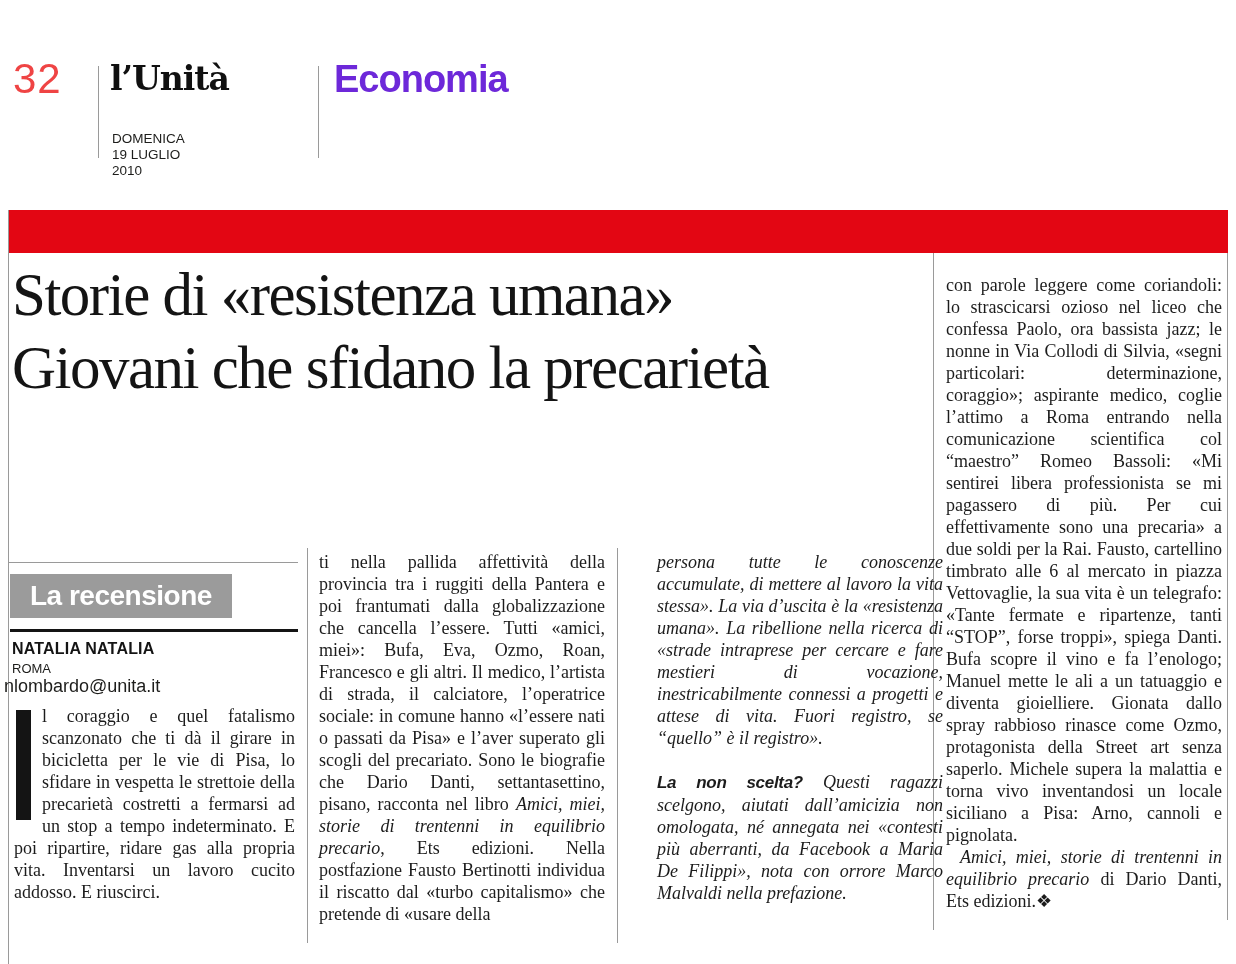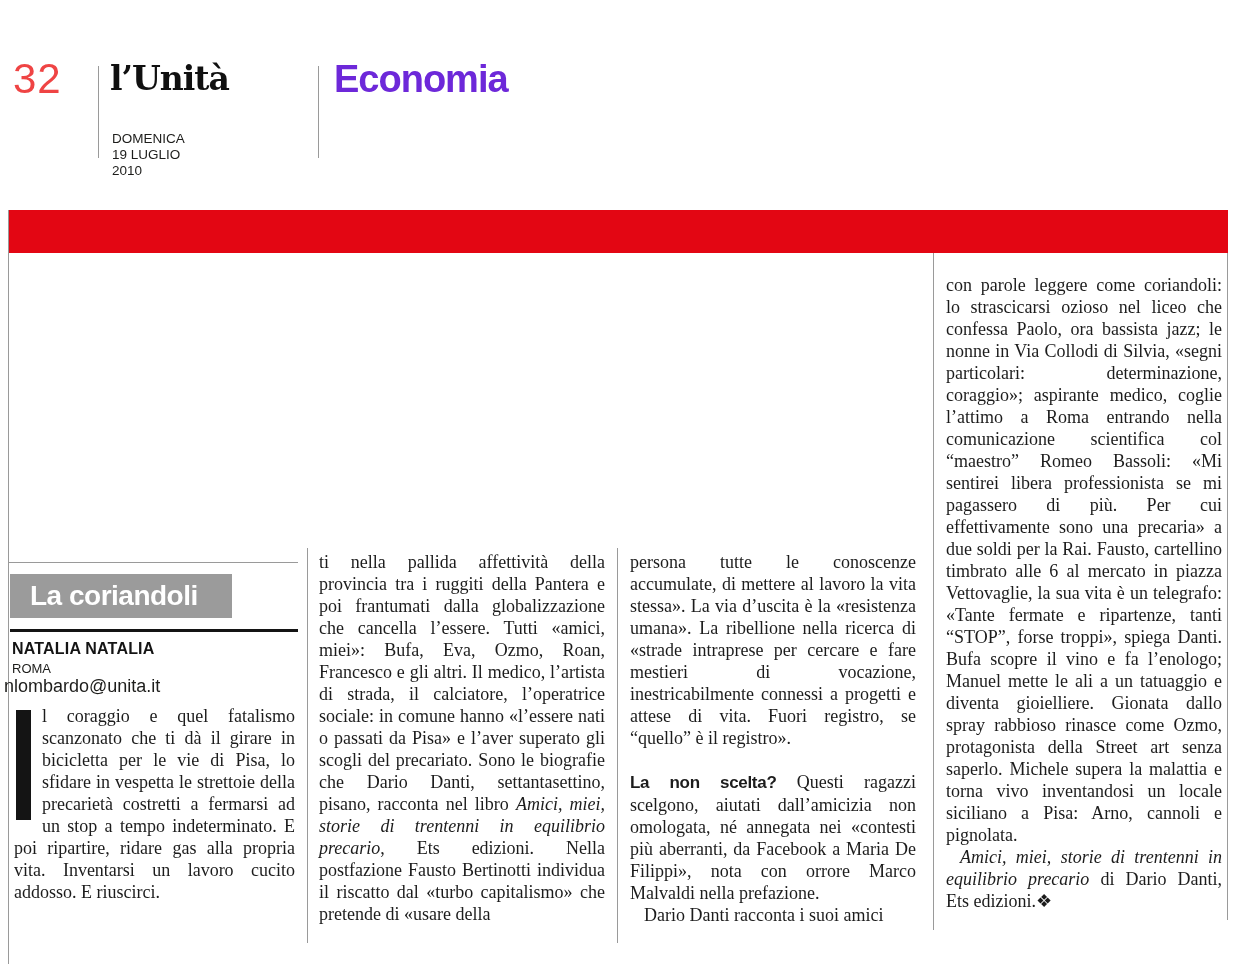--- a/index.html
+++ b/index.html
@@ -40,21 +40,21 @@
 
   
   .col{position:absolute;font-family:"Liberation Serif",serif;font-size:18px;line-height:22px;text-align:justify;color:#1c1c1c;}
   .col p{margin:0;}
   .col p.indent{text-indent:14px;}
   .col p.space-before{margin-top:22px;}
   .col .italic{font-style:italic;}
   .col .bold{font-weight:700;font-family:"Liberation Sans",sans-serif;font-size:17px;letter-spacing:-0.3px;}
   .col-1{left:14px;top:705px;width:281px;}
   .col-2{left:319px;top:551px;width:286px;}
-  .col-3{left:630px;top:551px;width:286px;}
+  .col-3{left:657px;top:551px;width:286px;font-style:italic;}
   .col-4{left:946px;top:268px;width:276px;margin-top:6px;}
   .dropcap{float:left;width:15px;height:110px;background:#141414;color:#141414;overflow:hidden;margin:5px 11px 0 2px;font-size:10px;}
 </style>
 </head>
 <body>
 
 <div class="page">
 
   <div class="page-number">32</div>
   <div class="rule-v rule-v1"></div>
@@ -67,39 +67,42 @@
   <div class="rule-v rule-v2"></div>
   <div class="section-title">Economia</div>
 
   <div class="red-bar-top"></div>
   <div class="rule-v rule-left"></div>
   <div class="rule-v rule-right"></div>
   <div class="rule-v rule-c34"></div>
   <div class="rule-v rule-c12"></div>
   <div class="rule-v rule-c23"></div>
 
+  <div class="headline">
+    <div class="hl-line">Storie di «resistenza umana»</div>
+    <div class="hl-line">Giovani che sfidano la precarietà</div>
+  </div>
 
   <div class="kicker-rule"></div>
   <div class="kicker-box">
-    <span class="kicker-label">La coriandoli</span>
+    <span class="kicker-label">La recensione</span>
   </div>
   <div class="byline-rule"></div>
   <div class="byline-name">NATALIA NATALIA</div>
   <div class="byline-city">ROMA</div>
   <div class="byline-email">nlombardo@unita.it</div>
 
   <div class="col col-1">
       <p><span class="dropcap">I</span><span>l coraggio e quel fatalismo scanzonato che ti dà il girare in bicicletta per le vie di Pisa, lo sfidare in vespetta le strettoie della precarietà costretti a fermarsi ad un stop a tempo indeterminato. E poi ripartire, ridare gas alla propria vita. Inventarsi un lavoro cucito addosso. E riuscirci.</span></p>
     </div>
   <div class="col col-2">
       <p><span>ti nella pallida affettività della provincia tra i ruggiti della Pantera e poi frantumati dalla globalizzazione che cancella l’essere. Tutti «amici, miei»: Bufa, Eva, Ozmo, Roan, Francesco e gli altri. Il medico, l’artista di strada, il calciatore, l’operatrice sociale: in comune hanno «l’essere nati o passati da Pisa» e l’aver superato gli scogli del precariato. Sono le biografie che Dario Danti, settantasettino, pisano, racconta nel libro </span><span class="italic">Amici, miei, storie di trentenni in equilibrio precario</span><span>, Ets edizioni. Nella postfazione Fausto Bertinotti individua il riscatto dal «turbo capitalismo» che pretende di «usare della</span></p>
     </div>
   <div class="col col-3">
       <p><span>persona tutte le conoscenze accumulate, di mettere al lavoro la vita stessa». La via d’uscita è la «resistenza umana». La ribellione nella ricerca di «strade intraprese per cercare e fare mestieri di vocazione, inestricabilmente connessi a progetti e attese di vita. Fuori registro, se “quello” è il registro».</span></p>
       <p class="space-before"><span class="bold">La non scelta? </span><span>Questi ragazzi scelgono, aiutati dall’amicizia non omologata, né annegata nei «contesti più aberranti, da Facebook a Maria De Filippi», nota con orrore Marco Malvaldi nella prefazione.</span></p>
-      <p class="indent"><span>Dario Danti racconta i suoi amici</span></p>
     </div>
   <div class="col col-4">
       <p><span>con parole leggere come coriandoli: lo strascicarsi ozioso nel liceo che confessa Paolo, ora bassista jazz; le nonne in Via Collodi di Silvia, «segni particolari: determinazione, coraggio»; aspirante medico, coglie l’attimo a Roma entrando nella comunicazione scientifica col “maestro” Romeo Bassoli: «Mi sentirei libera professionista se mi pagassero di più. Per cui effettivamente sono una precaria» a due soldi per la Rai. Fausto, cartellino timbrato alle 6 al mercato in piazza Vettovaglie, la sua vita è un telegrafo: «Tante fermate e ripartenze, tanti “STOP”, forse troppi», spiega Danti. Bufa scopre il vino e fa l’enologo; Manuel mette le ali a un tatuaggio e diventa gioielliere. Gionata dallo spray rabbioso rinasce come Ozmo, protagonista della Street art senza saperlo. Michele supera la malattia e torna vivo inventandosi un locale siciliano a Pisa: Arno, cannoli e pignolata.</span></p>
       <p class="indent"><span class="italic">Amici, miei, storie di trentenni in equilibrio precario</span><span> di Dario Danti, Ets edizioni.❖</span></p>
     </div>
 
 </div>
 
 </body></html>

